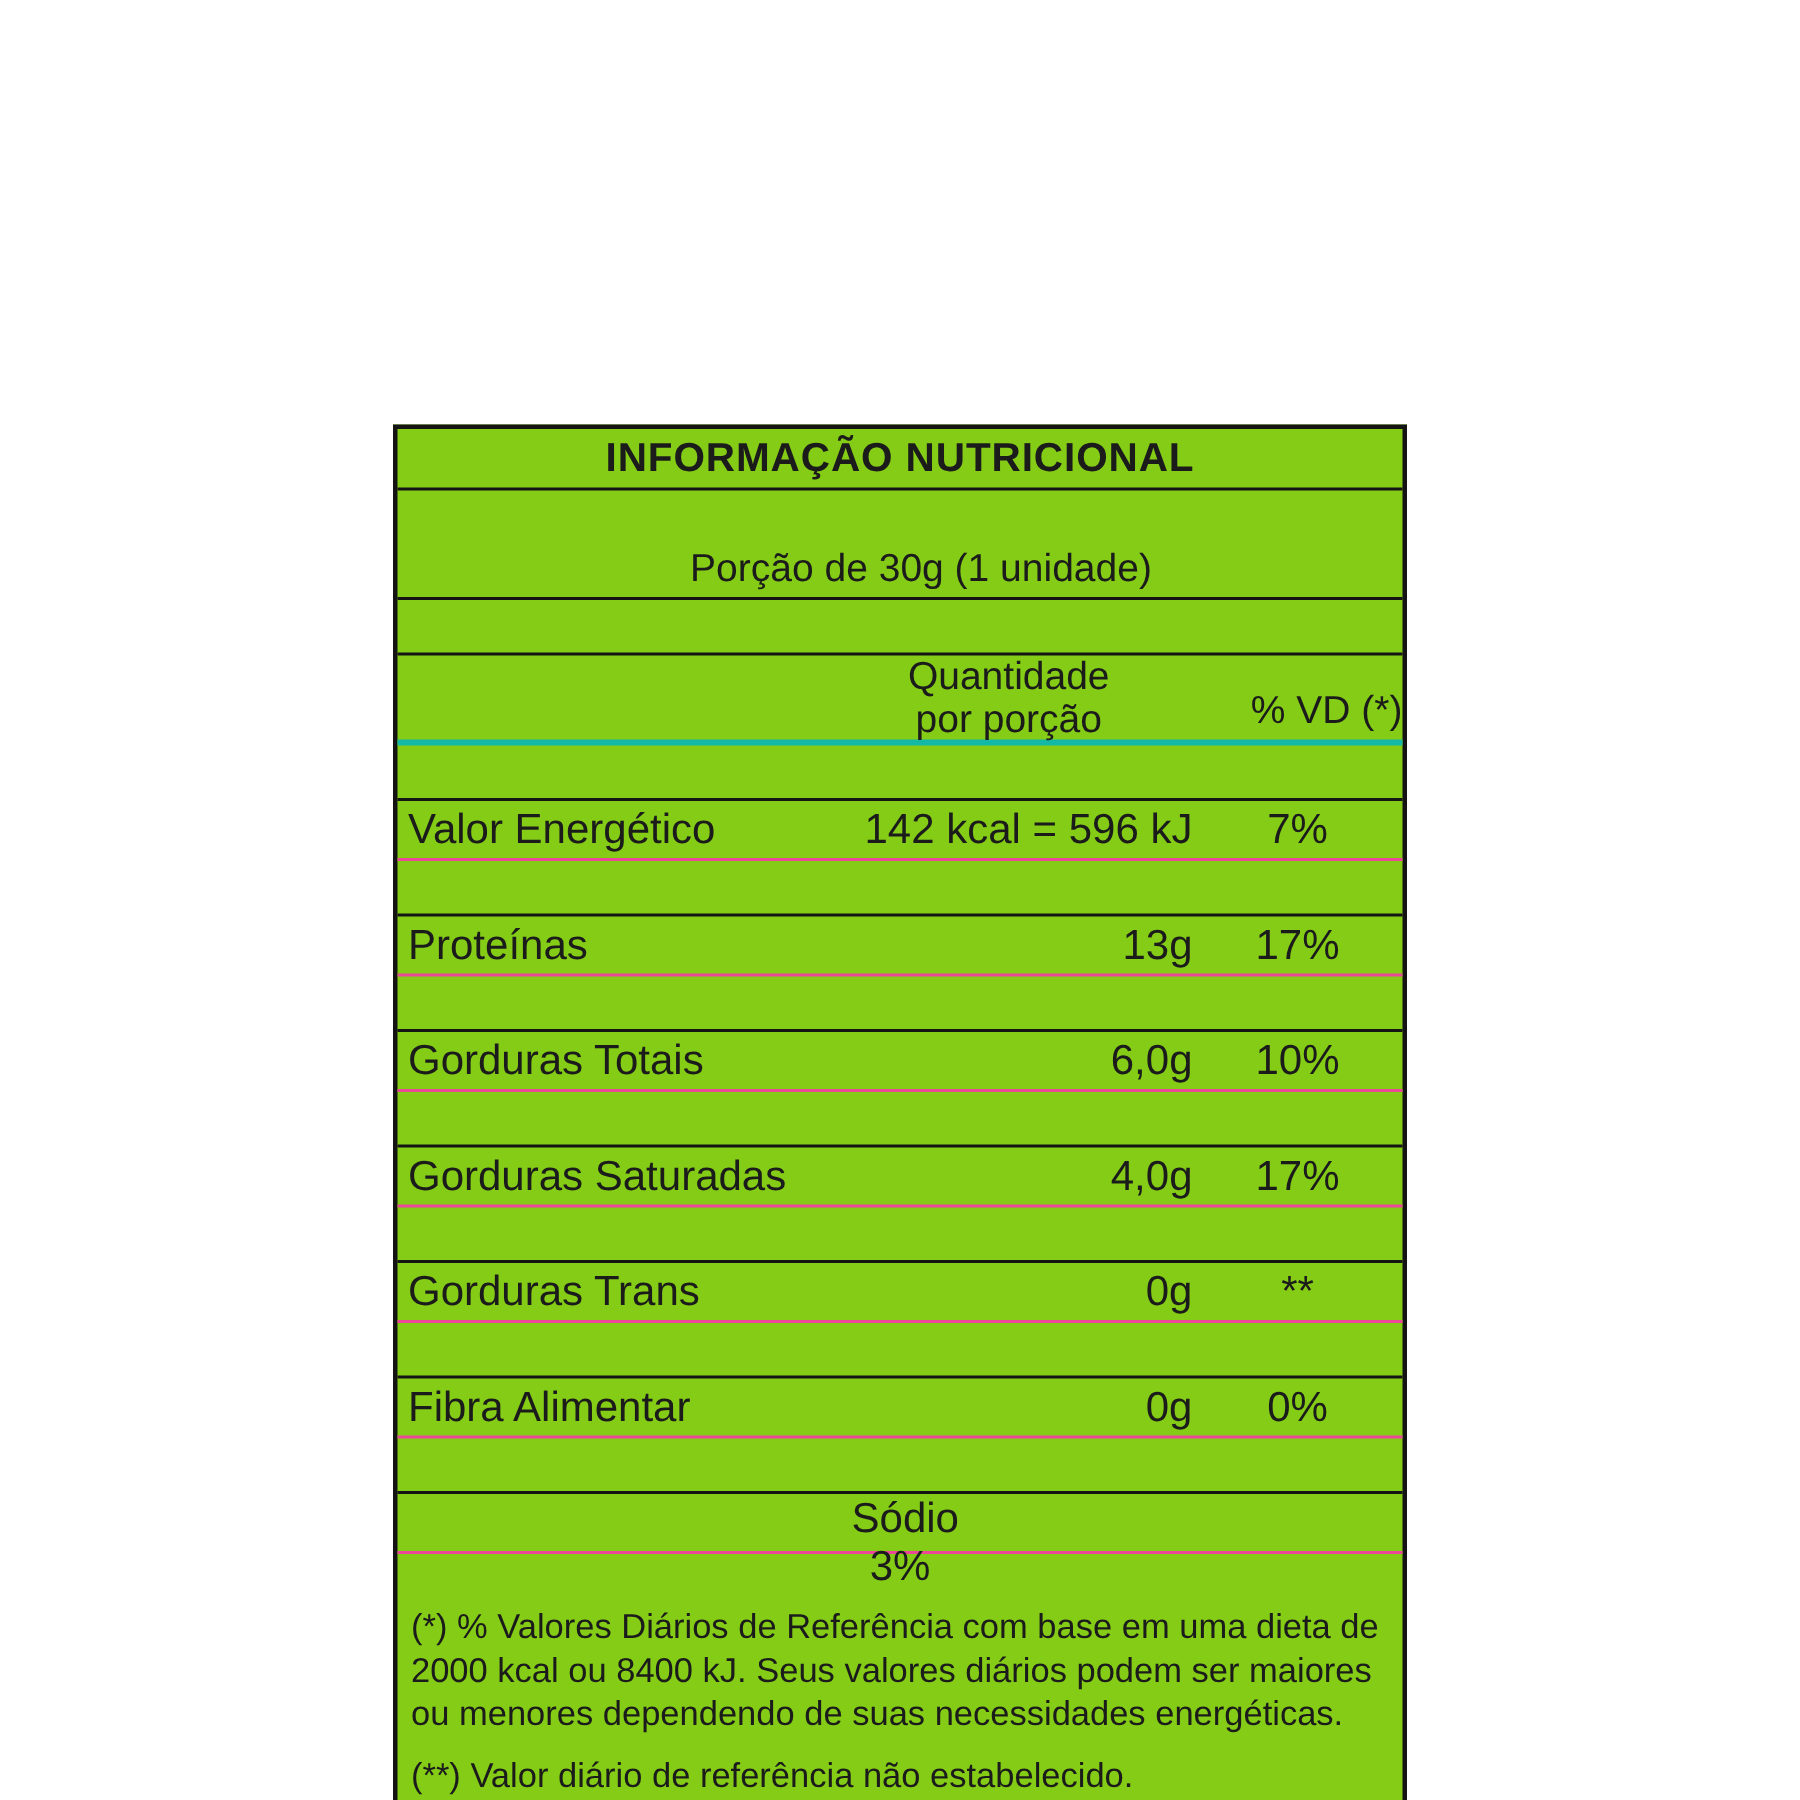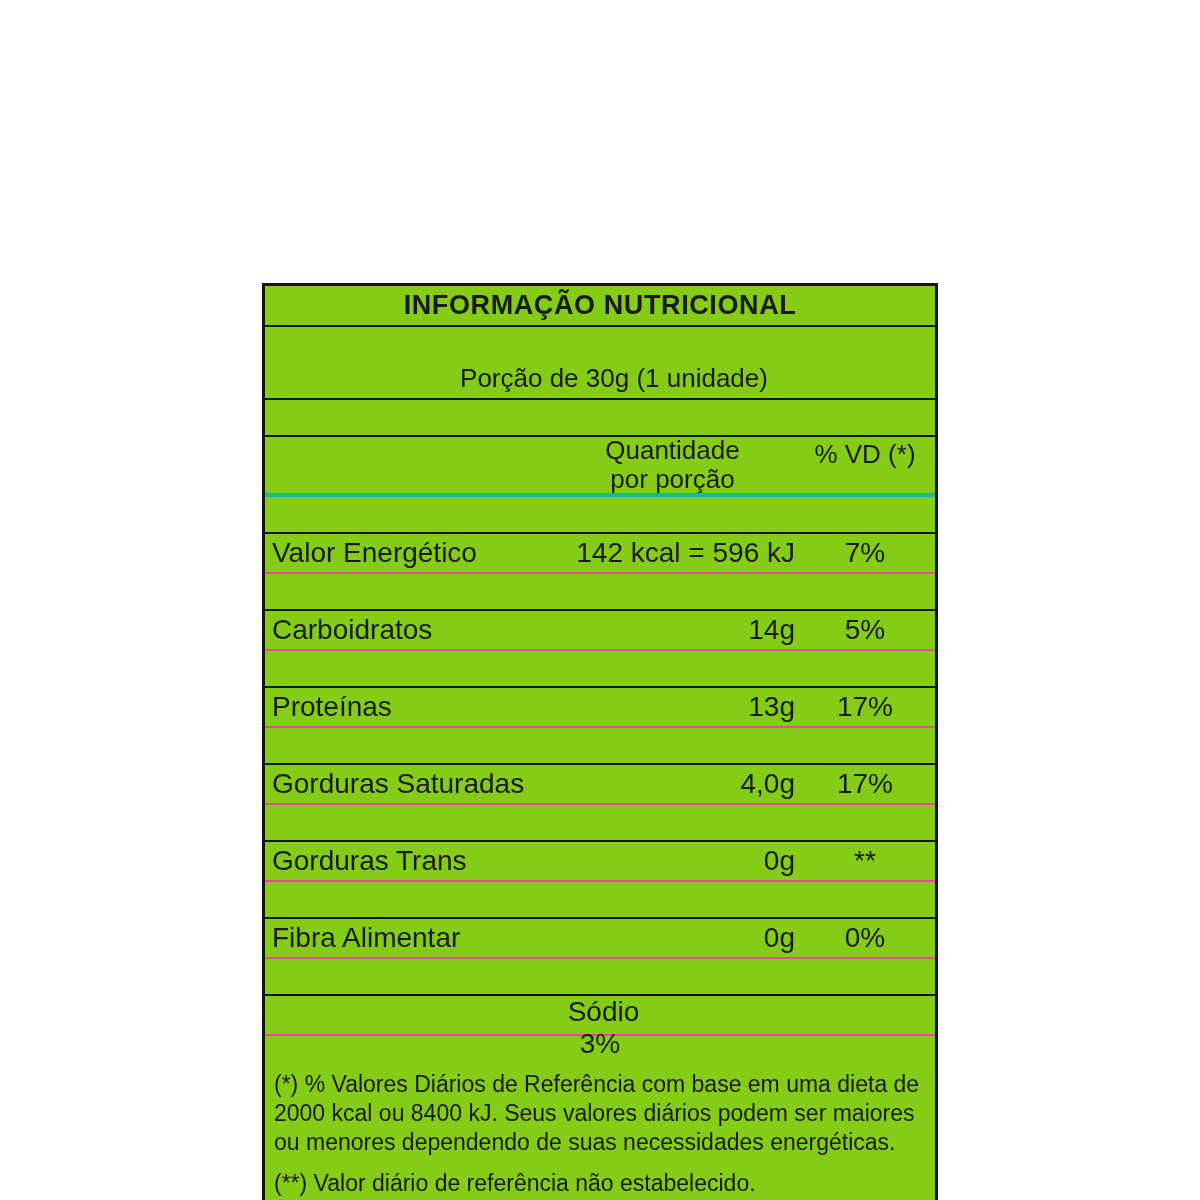--- a/index.html
+++ b/index.html
@@ -49,23 +49,23 @@
     font-size: 26px;
   }
   .row-colheader .col-label { flex: 1; }
   .qty-head {
     width: 245px;
     text-align: center;
     line-height: 1.12;
   }
   .dv-head {
     width: 140px;
-    text-align: center;
+    text-align: right;
     align-self: flex-end;
-    padding-bottom: 23px;
+    padding-bottom: 4px;
   }
   .data-row {
     border-top: 2px solid #141414;
     border-bottom: 2px solid #ec4899;
     margin-bottom: 3px;
     height: 42px;
     display: flex;
     align-items: center;
     font-size: 28px;
   }
@@ -110,32 +110,32 @@
     </div>
     <div class="dv-head">% VD (*)</div>
   </div>
 
   <div class="data-row">
     <div class="col-label">Valor Energético</div>
     <div class="col-qty">142 kcal = 596 kJ</div>
     <div class="col-dv">7%</div>
   </div>
 
-  <div class="data-row">
-    <div class="col-label">Carboidratos</div>
-    <div class="col-qty">14g</div>
-    <div class="col-dv">5%</div>
-  </div>
 
   <div class="data-row">
     <div class="col-label">Proteínas</div>
     <div class="col-qty">13g</div>
     <div class="col-dv">17%</div>
   </div>
 
+  <div class="data-row">
+    <div class="col-label">Gorduras Totais</div>
+    <div class="col-qty">6,0g</div>
+    <div class="col-dv">10%</div>
+  </div>
 
   <div class="data-row">
     <div class="col-label">Gorduras Saturadas</div>
     <div class="col-qty">4,0g</div>
     <div class="col-dv">17%</div>
   </div>
 
   <div class="data-row">
     <div class="col-label">Gorduras Trans</div>
     <div class="col-qty">0g</div>

